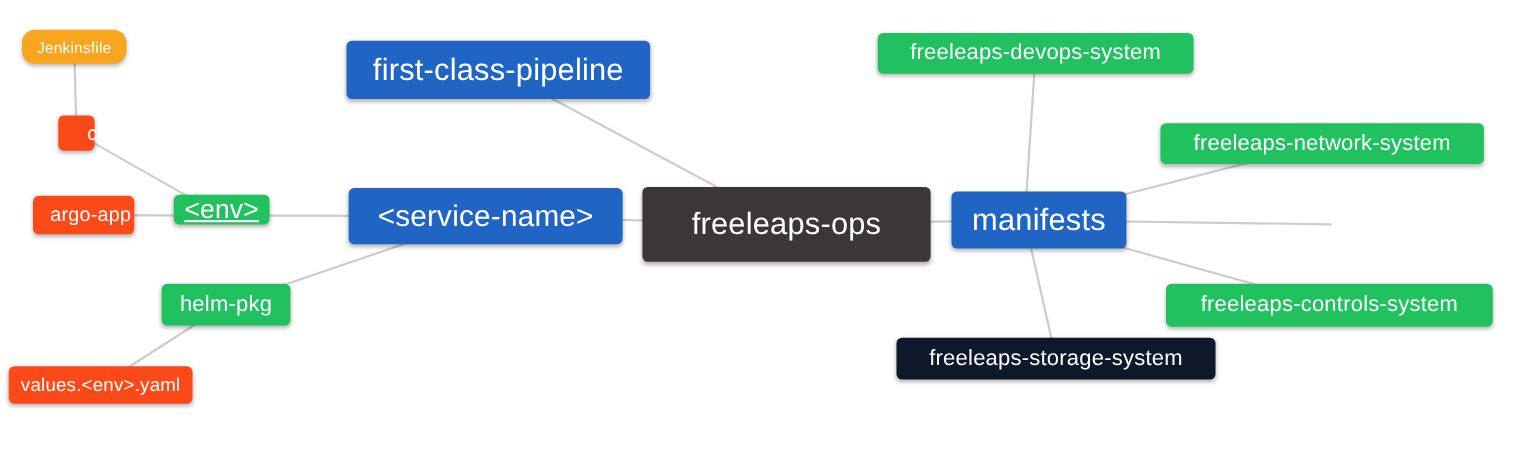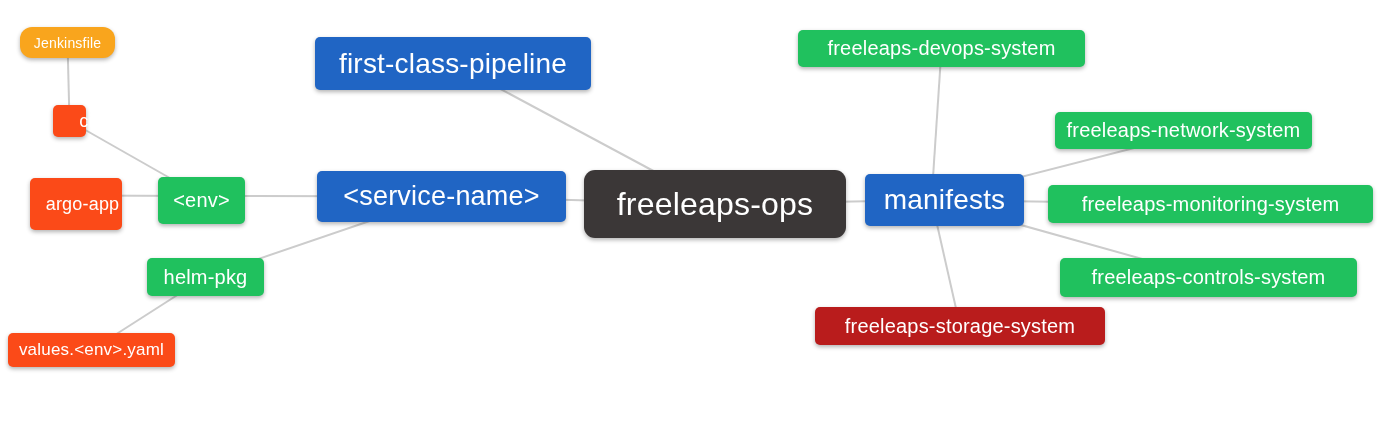--- a/index.html
+++ b/index.html
@@ -27,30 +27,30 @@
     border-radius: 5px;
     box-shadow: 0 2px 4px rgba(0,0,0,0.30);
     white-space: nowrap;
     cursor: pointer;
     box-sizing: border-box;
     letter-spacing: 0.2px;
   }
   
   .n-jenkinsfile { left: 20px;   top: 27px;  width: 95px;  height: 31px; font-size: 14px; }
   .n-ci          { left: 53px;   top: 105px; width: 33px;  height: 32px; font-size: 18px; padding-left: 33px; }
-  .n-argo-app    { left: 30px;   top: 178px; width: 92px;  height: 52px; font-size: 18px; padding-left: 13px; }
-  .n-env         { left: 158px;  top: 177px; width: 87px;  height: 47px; font-size: 20px; }
+  .n-argo-app    { left: 30px;   top: 178px; width: 92px;  height: 35px; font-size: 18px; padding-left: 13px; }
+  .n-env         { left: 158px;  top: 177px; width: 87px;  height: 27px; font-size: 24px; text-decoration: underline; }
   .n-fcp         { left: 315px;  top: 37px;  width: 276px; height: 53px; font-size: 28px; text-align: center; }
   .n-svc         { left: 317px;  top: 171px; width: 249px; height: 51px; font-size: 27px; }
-  .n-ops         { left: 584px;  top: 170px; width: 262px; height: 68px; font-size: 32px; border-radius: 11px; }
+  .n-ops         { left: 584px;  top: 170px; width: 262px; height: 68px; font-size: 28px; }
   .n-manifests   { left: 852px;  top: 174px; width: 159px; height: 52px; font-size: 28px; }
   .n-helm        { left: 147px;  top: 258px; width: 117px; height: 38px; font-size: 20px; }
   .n-values      { left: 8px;    top: 333px; width: 167px; height: 34px; font-size: 17px; }
   .n-devops      { left: 798px;  top: 30px;  width: 287px; height: 37px; font-size: 20px; }
-  .n-network     { left: 1055px; top: 112px; width: 257px; height: 37px; font-size: 20px; }
+  .n-network     { left: 1055px; top: 112px; width: 294px; height: 37px; font-size: 20px; }
   .n-monitoring  { left: 1048px; top: 185px; width: 325px; height: 38px; font-size: 20px; }
   .n-controls    { left: 1060px; top: 258px; width: 297px; height: 39px; font-size: 20px; }
   .n-storage     { left: 815px;  top: 307px; width: 290px; height: 38px; font-size: 20px; }
 </style>
 </head>
 <body>
 
 <div class="canvas">
 
   <svg id="edges-svg" class="edges" width="1390" height="421" viewBox="0 0 1390 421">
@@ -87,19 +87,18 @@
   <div class="node n-manifests" style="background-color: rgb(32, 101, 196); margin-left: 13px;">manifests</div>
 
   <div class="node n-helm" style="background-color: rgb(32, 193, 94); text-align: center;">helm-pkg</div>
 
   <div class="node n-devops" style="background-color: rgb(32, 193, 94);">freeleaps-devops-system</div>
 
   <div class="node n-values" style="background-color: rgb(251, 74, 24);">values.&lt;env&gt;.yaml</div>
 
   <div class="node n-network" style="background-color: rgb(32, 193, 94);">freeleaps-network-system</div>
 
-  <div class="node n-monitoring" style="background-color: rgb(32, 193, 94);">freeleaps-monitoring-system</div>
 
   <div class="node n-controls" style="background-color: rgb(32, 193, 94);">freeleaps-controls-system</div>
 
-  <div class="node n-storage" style="background-color: #b91c1c;">freeleaps-storage-system</div>
+  <div class="node n-storage" style="background-color: #0f172a;">freeleaps-storage-system</div>
 
 </div>
 
 </body></html>

